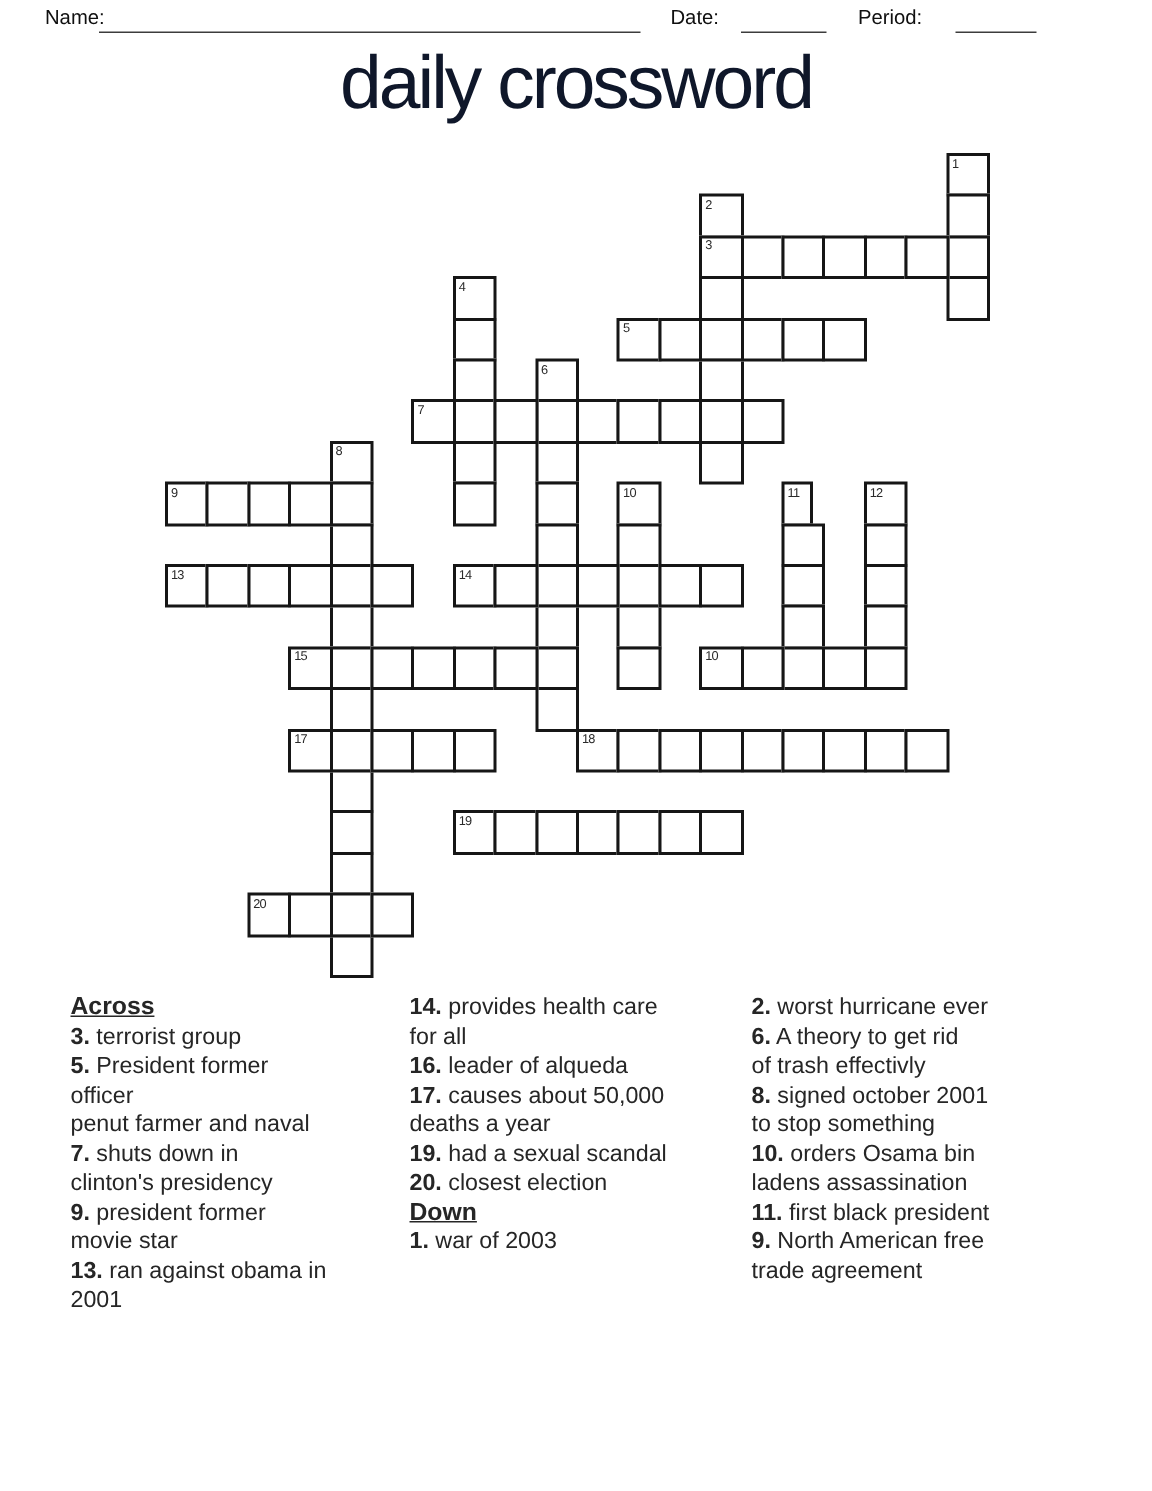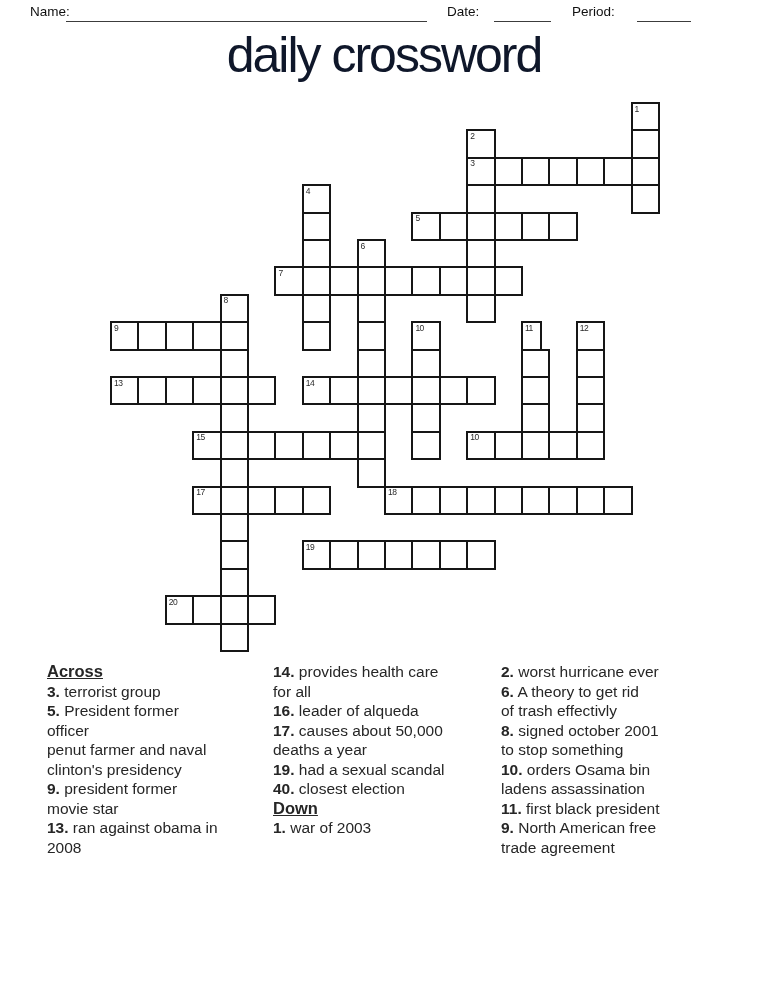--- a/index.html
+++ b/index.html
@@ -208,48 +208,49 @@
       <div class="clue-header">Across</div>
       <div class="clue">
         <div class="clue-line"><span class="num">3.</span> terrorist group</div>
       </div>
       <div class="clue">
         <div class="clue-line"><span class="num">5.</span> President former</div>
         <div class="clue-line">officer</div>
         <div class="clue-line">penut farmer and naval</div>
       </div>
       <div class="clue">
+        <div class="clue-line"><span class="num">7.</span> shuts down in</div>
         <div class="clue-line">clinton's presidency</div>
       </div>
       <div class="clue">
         <div class="clue-line"><span class="num">9.</span> president former</div>
         <div class="clue-line">movie star</div>
       </div>
       <div class="clue">
         <div class="clue-line"><span class="num">13.</span> ran against obama in</div>
-        <div class="clue-line">2008</div>
+        <div class="clue-line">2001</div>
       </div>
     </div>
   <div class="cluecol" style="left:273px;width:225px">
       <div class="clue">
         <div class="clue-line"><span class="num">14.</span> provides health care</div>
         <div class="clue-line">for all</div>
       </div>
       <div class="clue">
         <div class="clue-line"><span class="num">16.</span> leader of alqueda</div>
       </div>
       <div class="clue">
         <div class="clue-line"><span class="num">17.</span> causes about 50,000</div>
         <div class="clue-line">deaths a year</div>
       </div>
       <div class="clue">
         <div class="clue-line"><span class="num">19.</span> had a sexual scandal</div>
       </div>
       <div class="clue">
-        <div class="clue-line"><span class="num">40.</span> closest election</div>
+        <div class="clue-line"><span class="num">20.</span> closest election</div>
       </div>
       <div class="clue-header">Down</div>
       <div class="clue">
         <div class="clue-line"><span class="num">1.</span> war of 2003</div>
       </div>
     </div>
   <div class="cluecol" style="left:501px;width:240px">
       <div class="clue">
         <div class="clue-line"><span class="num">2.</span> worst hurricane ever</div>
       </div>

